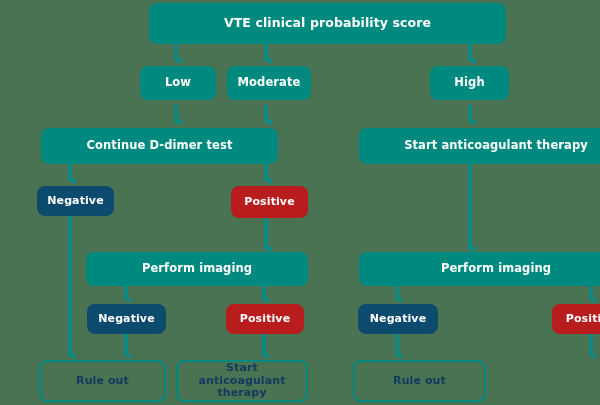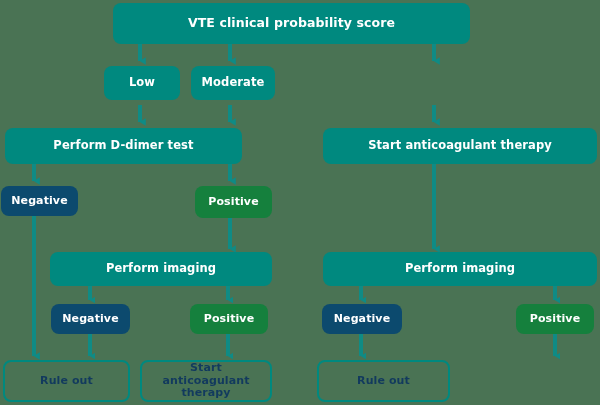--- a/index.html
+++ b/index.html
@@ -10,20 +10,21 @@
     width: 600px;
     height: 405px;
     background: #4a7354;
     font-family: "DejaVu Sans", "Liberation Sans", sans-serif;
     overflow: hidden;
   }
   #canvas {
     position: relative;
     width: 484px;
     height: 405px;
+    margin-left: 36px;
   }
   #arrows {
     position: absolute;
     left: 0;
     top: 0;
     width: 600px;
     height: 405px;
     pointer-events: none;
   }
   .node {
@@ -42,21 +43,21 @@
     background: #00897f;
     color: #ffffff;
     font-weight: bold;
   }
   .n-lightblue {
     background: #0c4a6e;
     color: #ffffff;
     font-weight: bold;
   }
   .n-navy {
-    background: #15803d;
+    background: #b91c1c;
     color: #ffffff;
     font-weight: bold;
     text-align: center;
   }
   .n-outline {
     background: transparent;
     color: #123a5e;
     font-weight: bold;
     border: 2px solid #00897f;
   }
@@ -115,23 +116,26 @@
   <div class="node n-teal" style="left:113px; top:3px; width:357px; height:41px; font-size:12.5px;">
     <span>VTE clinical probability score</span>
   </div>
 
   <div class="node n-teal" style="left:191px; top:66px; width:84px; height:34px; font-size:11.5px;">
     <span>Moderate</span>
   </div>
   <div class="node n-teal" style="left:104px; top:66px; width:76px; height:34px; font-size:11.5px;">
     <span>Low</span>
   </div>
+  <div class="node n-teal" style="left:394px; top:66px; width:79px; height:34px; font-size:11.5px;">
+    <span>High</span>
+  </div>
 
   <div class="node n-teal" style="left:5px; top:128px; width:237px; height:36px; font-size:11.5px;">
-    <span>Perform D-dimer test</span>
+    <span>Continue D-dimer test</span>
   </div>
   <div class="node n-teal" style="left:323px; top:128px; width:274px; height:36px; font-size:11.5px;">
     <span>Start anticoagulant therapy</span>
   </div>
 
   <div class="node n-lightblue" style="left:1px; top:186px; width:77px; height:30px; font-size:11px;">
     <span>Negative</span>
   </div>
   <div class="node n-navy" style="left:195px; top:186px; width:77px; height:32px; font-size:11px;">
     <span>Positive</span>

